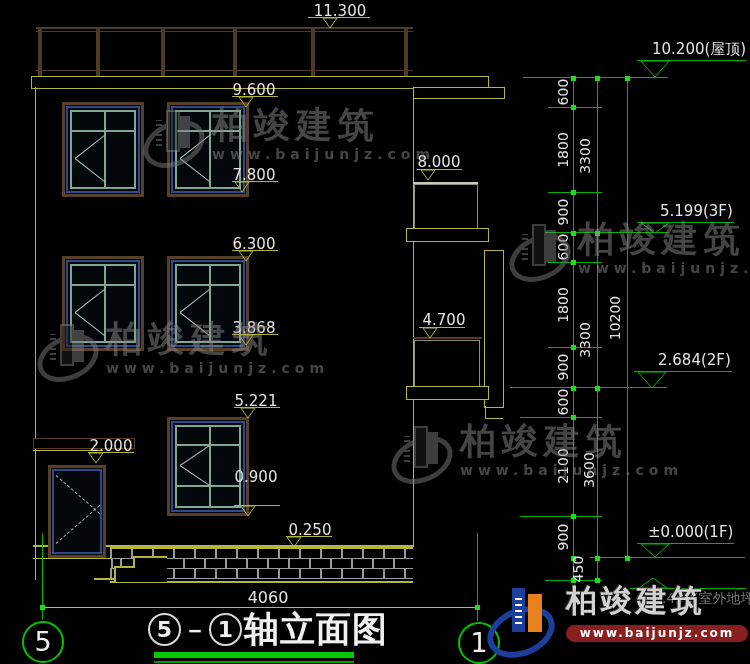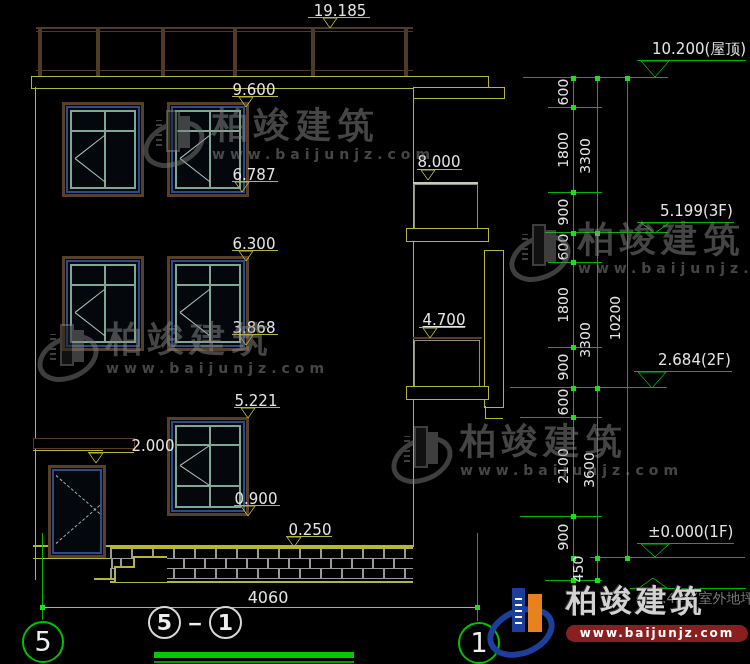--- a/index.html
+++ b/index.html
@@ -167,35 +167,35 @@
   </div>
 
   <div class="win" style="left:48px;top:465px;width:52px;height:87px;">
     <div class="win-in">
       <div class="dsw" style="left:2px;top:4px;width:58px;transform:rotate(41deg);"></div>
       <div class="dsw" style="left:2px;top:72px;width:58px;transform:rotate(-41deg);"></div>
     </div>
   </div>
 
   <div>
-    <div class="lbl" style="left:308px;top:2px;width:64px;">19.185</div>
+    <div class="lbl" style="left:308px;top:2px;width:64px;">11.300</div>
     <div class="hl" style="left:308px;top:17px;width:62px;"></div>
     <svg class="tri" style="left:322px;top:18px;" width="16" height="11">
         <path d="M1 0 L15 0 L8 10 Z" fill="none" stroke="#b5b53a"></path>
       </svg>
   </div>
   <div>
     <div class="lbl" style="left:228px;top:81px;width:52px;">9.600</div>
     <div class="hl" style="left:232px;top:96px;width:46px;"></div>
     <svg class="tri" style="left:238px;top:97px;" width="16" height="11">
         <path d="M1 0 L15 0 L8 10 Z" fill="none" stroke="#b5b53a"></path>
       </svg>
   </div>
   <div>
-    <div class="lbl" style="left:228px;top:166px;width:52px;">6.787</div>
+    <div class="lbl" style="left:228px;top:166px;width:52px;">7.800</div>
     <div class="hl" style="left:232px;top:181px;width:46px;"></div>
     <svg class="tri" style="left:234px;top:182px;" width="16" height="11">
         <path d="M1 0 L15 0 L8 10 Z" fill="none" stroke="#b5b53a"></path>
       </svg>
   </div>
   <div>
     <div class="lbl" style="left:415px;top:153px;width:48px;">8.000</div>
     <div class="hl" style="left:417px;top:169px;width:45px;"></div>
     <svg class="tri" style="left:420px;top:170px;" width="16" height="11">
         <path d="M1 0 L15 0 L8 10 Z" fill="none" stroke="#b5b53a"></path>
@@ -209,42 +209,42 @@
       </svg>
   </div>
   <div>
     <div class="lbl" style="left:228px;top:319px;width:52px;">3.868</div>
     <div class="hl" style="left:232px;top:334px;width:46px;"></div>
     <svg class="tri" style="left:238px;top:335px;" width="16" height="11">
         <path d="M1 0 L15 0 L8 10 Z" fill="none" stroke="#b5b53a"></path>
       </svg>
   </div>
   <div>
-    <div class="lbl" style="left:420px;top:311px;width:48px;text-decoration:underline;">4.700</div>
+    <div class="lbl" style="left:420px;top:311px;width:48px;">4.700</div>
     <div class="hl" style="left:419px;top:327px;width:46px;"></div>
     <svg class="tri" style="left:422px;top:328px;" width="16" height="11">
         <path d="M1 0 L15 0 L8 10 Z" fill="none" stroke="#b5b53a"></path>
       </svg>
   </div>
   <div>
     <div class="lbl" style="left:230px;top:392px;width:52px;">5.221</div>
     <div class="hl" style="left:234px;top:407px;width:46px;"></div>
     <svg class="tri" style="left:240px;top:408px;" width="16" height="11">
         <path d="M1 0 L15 0 L8 10 Z" fill="none" stroke="#b5b53a"></path>
       </svg>
   </div>
   <div>
-    <div class="lbl" style="left:86px;top:437px;width:50px;margin-left:42px;">2.000</div>
+    <div class="lbl" style="left:86px;top:437px;width:50px;">2.000</div>
     <div class="hl" style="left:88px;top:452px;width:46px;"></div>
     <svg class="tri" style="left:88px;top:453px;" width="16" height="11">
         <path d="M1 0 L15 0 L8 10 Z" fill="none" stroke="#b5b53a"></path>
       </svg>
   </div>
   <div>
-    <div class="lbl" style="left:230px;top:490px;width:52px;">0.900</div>
+    <div class="lbl" style="left:230px;top:468px;width:52px;">0.900</div>
     <div class="hl" style="left:234px;top:505px;width:46px;"></div>
     <svg class="tri" style="left:240px;top:506px;" width="16" height="11">
         <path d="M1 0 L15 0 L8 10 Z" fill="none" stroke="#b5b53a"></path>
       </svg>
   </div>
   <div>
     <div class="lbl" style="left:284px;top:521px;width:52px;">0.250</div>
     <div class="hl" style="left:286px;top:536px;width:46px;"></div>
     <svg class="tri" style="left:286px;top:537px;" width="16" height="11">
         <path d="M1 0 L15 0 L8 10 Z" fill="none" stroke="#b5b53a"></path>
@@ -351,20 +351,21 @@
     <div class="gdot" style="left:475px;top:605px;"></div>
     <div class="lbl" style="left:238px;top:588px;width:60px;font-size:16px;">4060</div>
     <div class="bubble" style="left:22px;top:621px;">5</div>
     <div class="bubble" style="left:458px;top:622px;">1</div>
   </div>
 
   <div class="abs" style="left:148px;top:606px;display:flex;align-items:center;gap:2px;color:#f0f0f0;">
     <span class="tb-circ">5</span>
     <span style="font-size:24px;font-weight:bold;">－</span>
     <span class="tb-circ">1</span>
+    <span style="font-size:35px;font-weight:bold;letter-spacing:1px;">轴立面图</span>
   </div>
   <div class="abs" style="left:154px;top:652px;width:200px;height:6px;background:#00cc00;"></div>
   <div class="abs" style="left:154px;top:661px;width:200px;height:2px;background:#009900;"></div>
 
   <div class="wm" style="left:142px;top:106px;">
     <div class="wm-icon">
         <div class="wm-ell"></div>
         <div class="wm-dots"></div>
         <div class="wm-b1"></div>
         <div class="wm-b2"></div>

